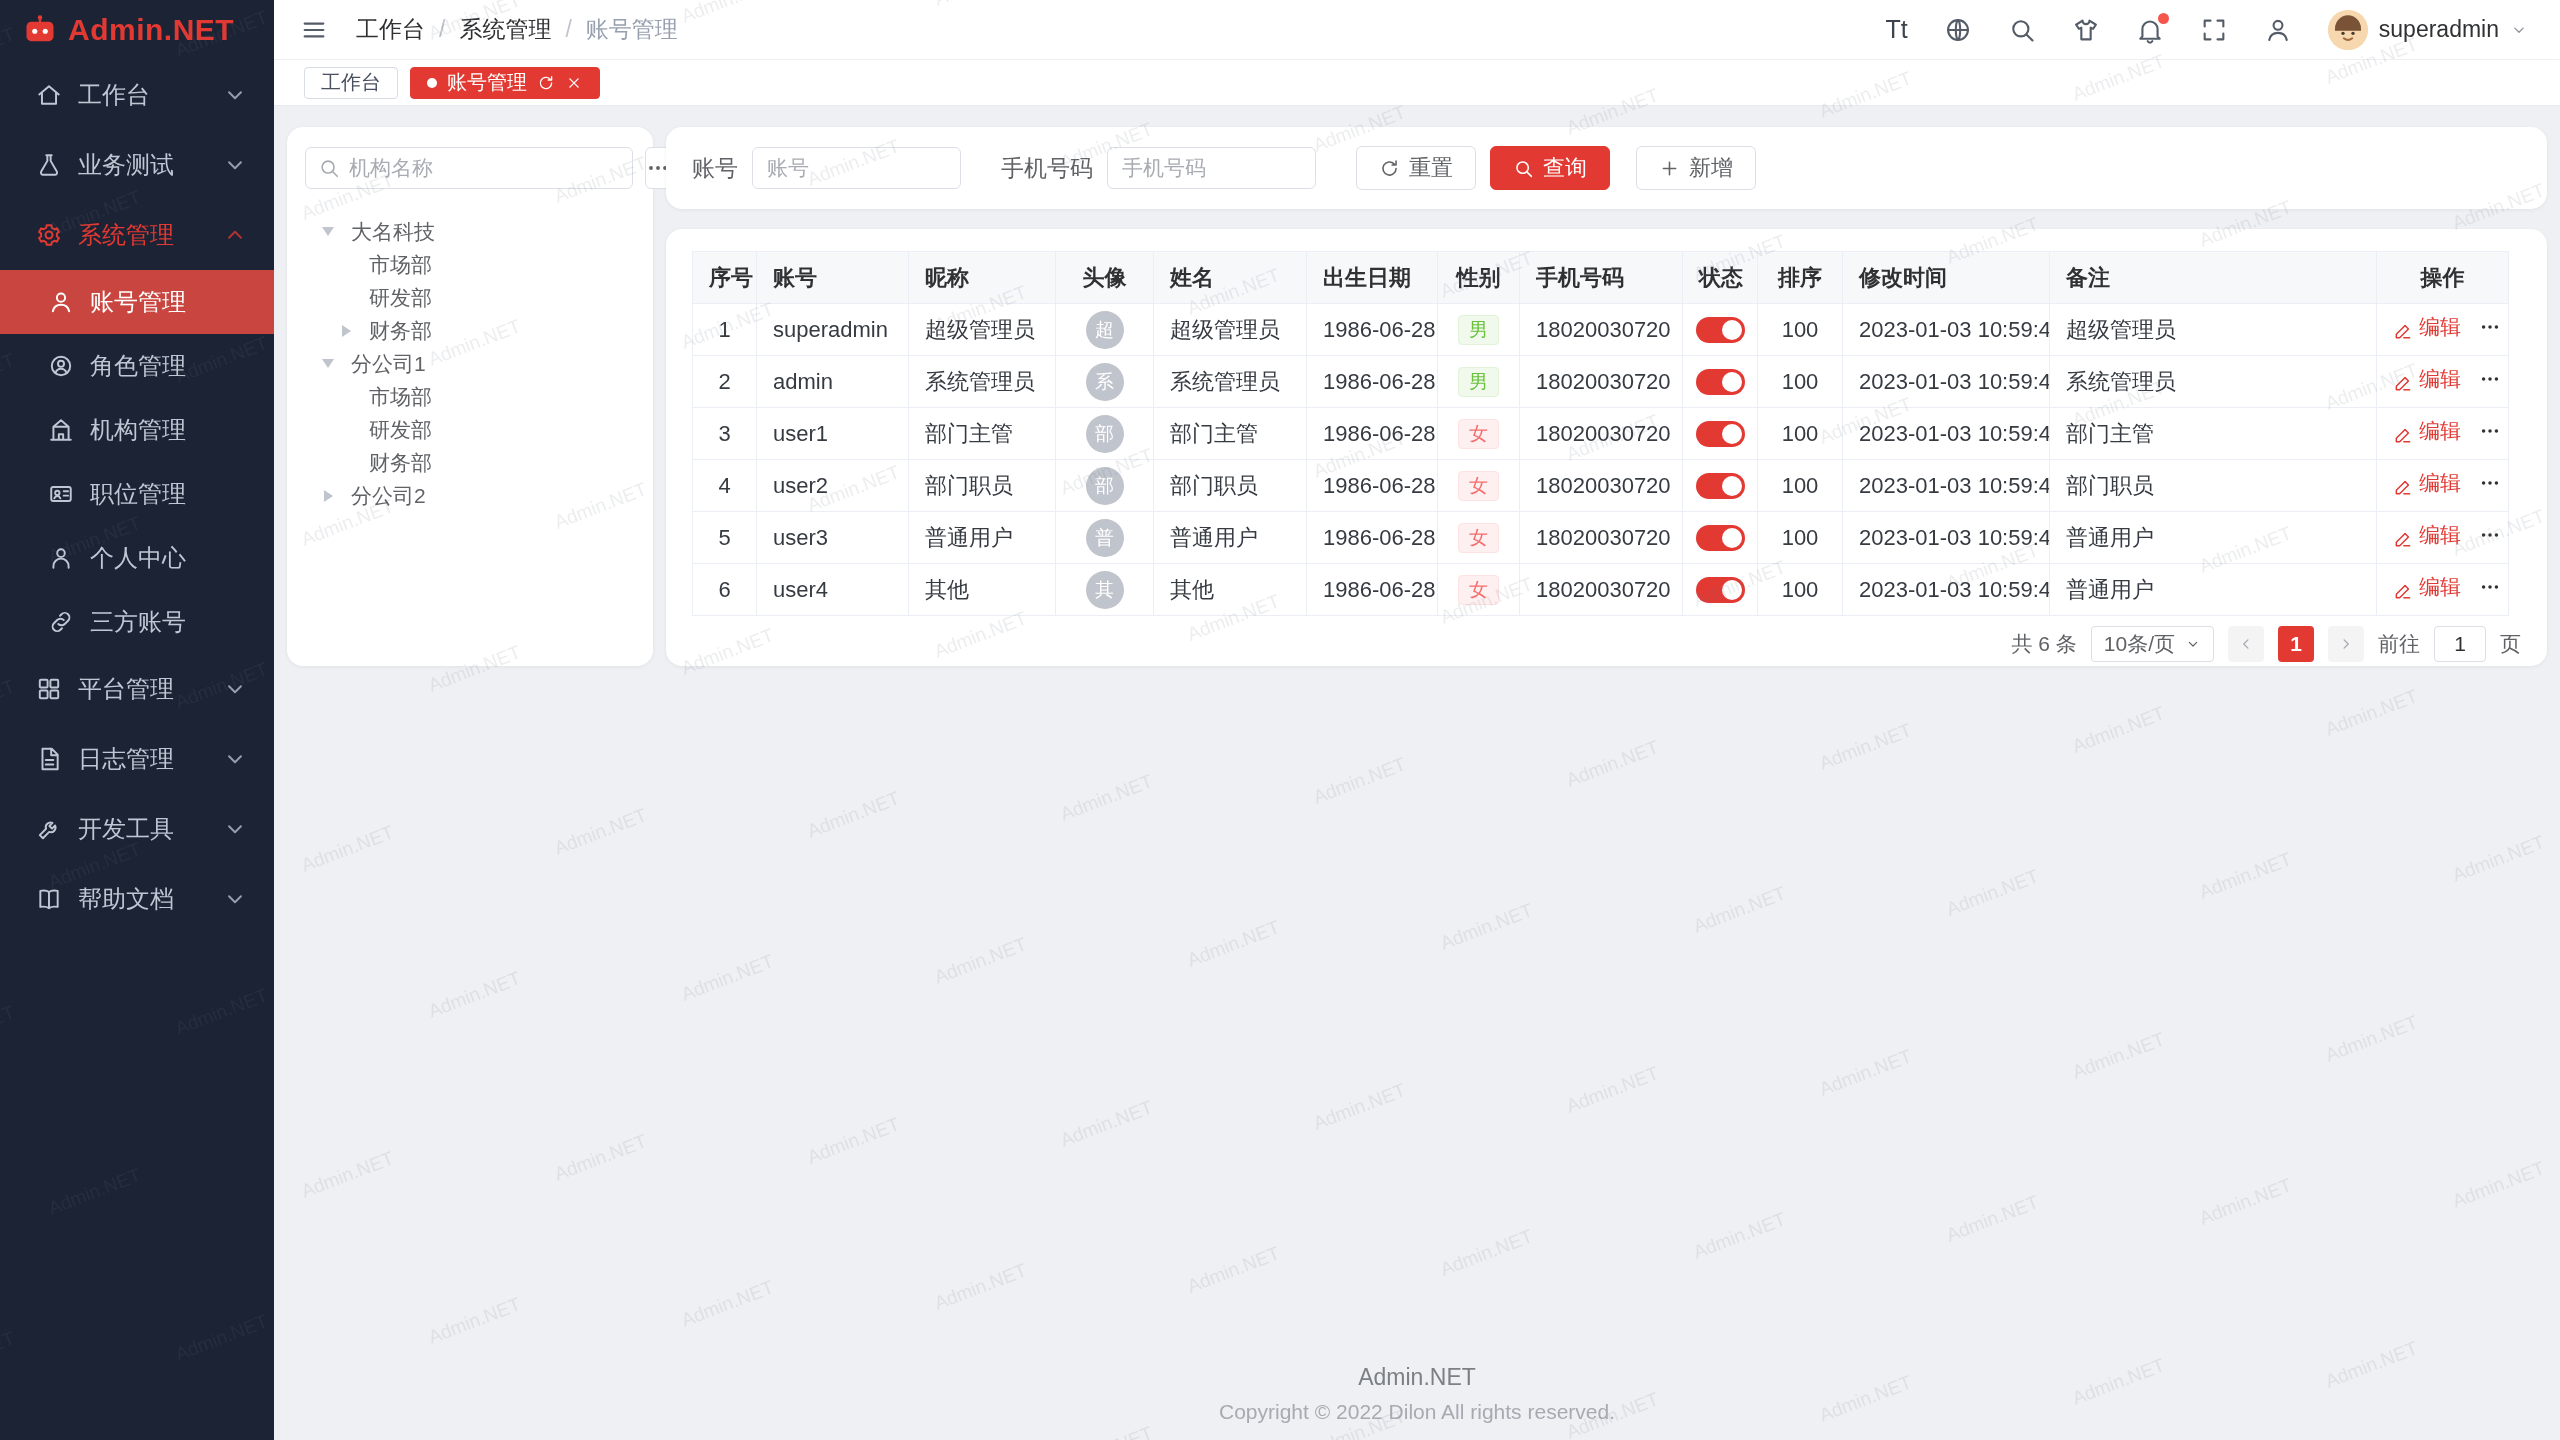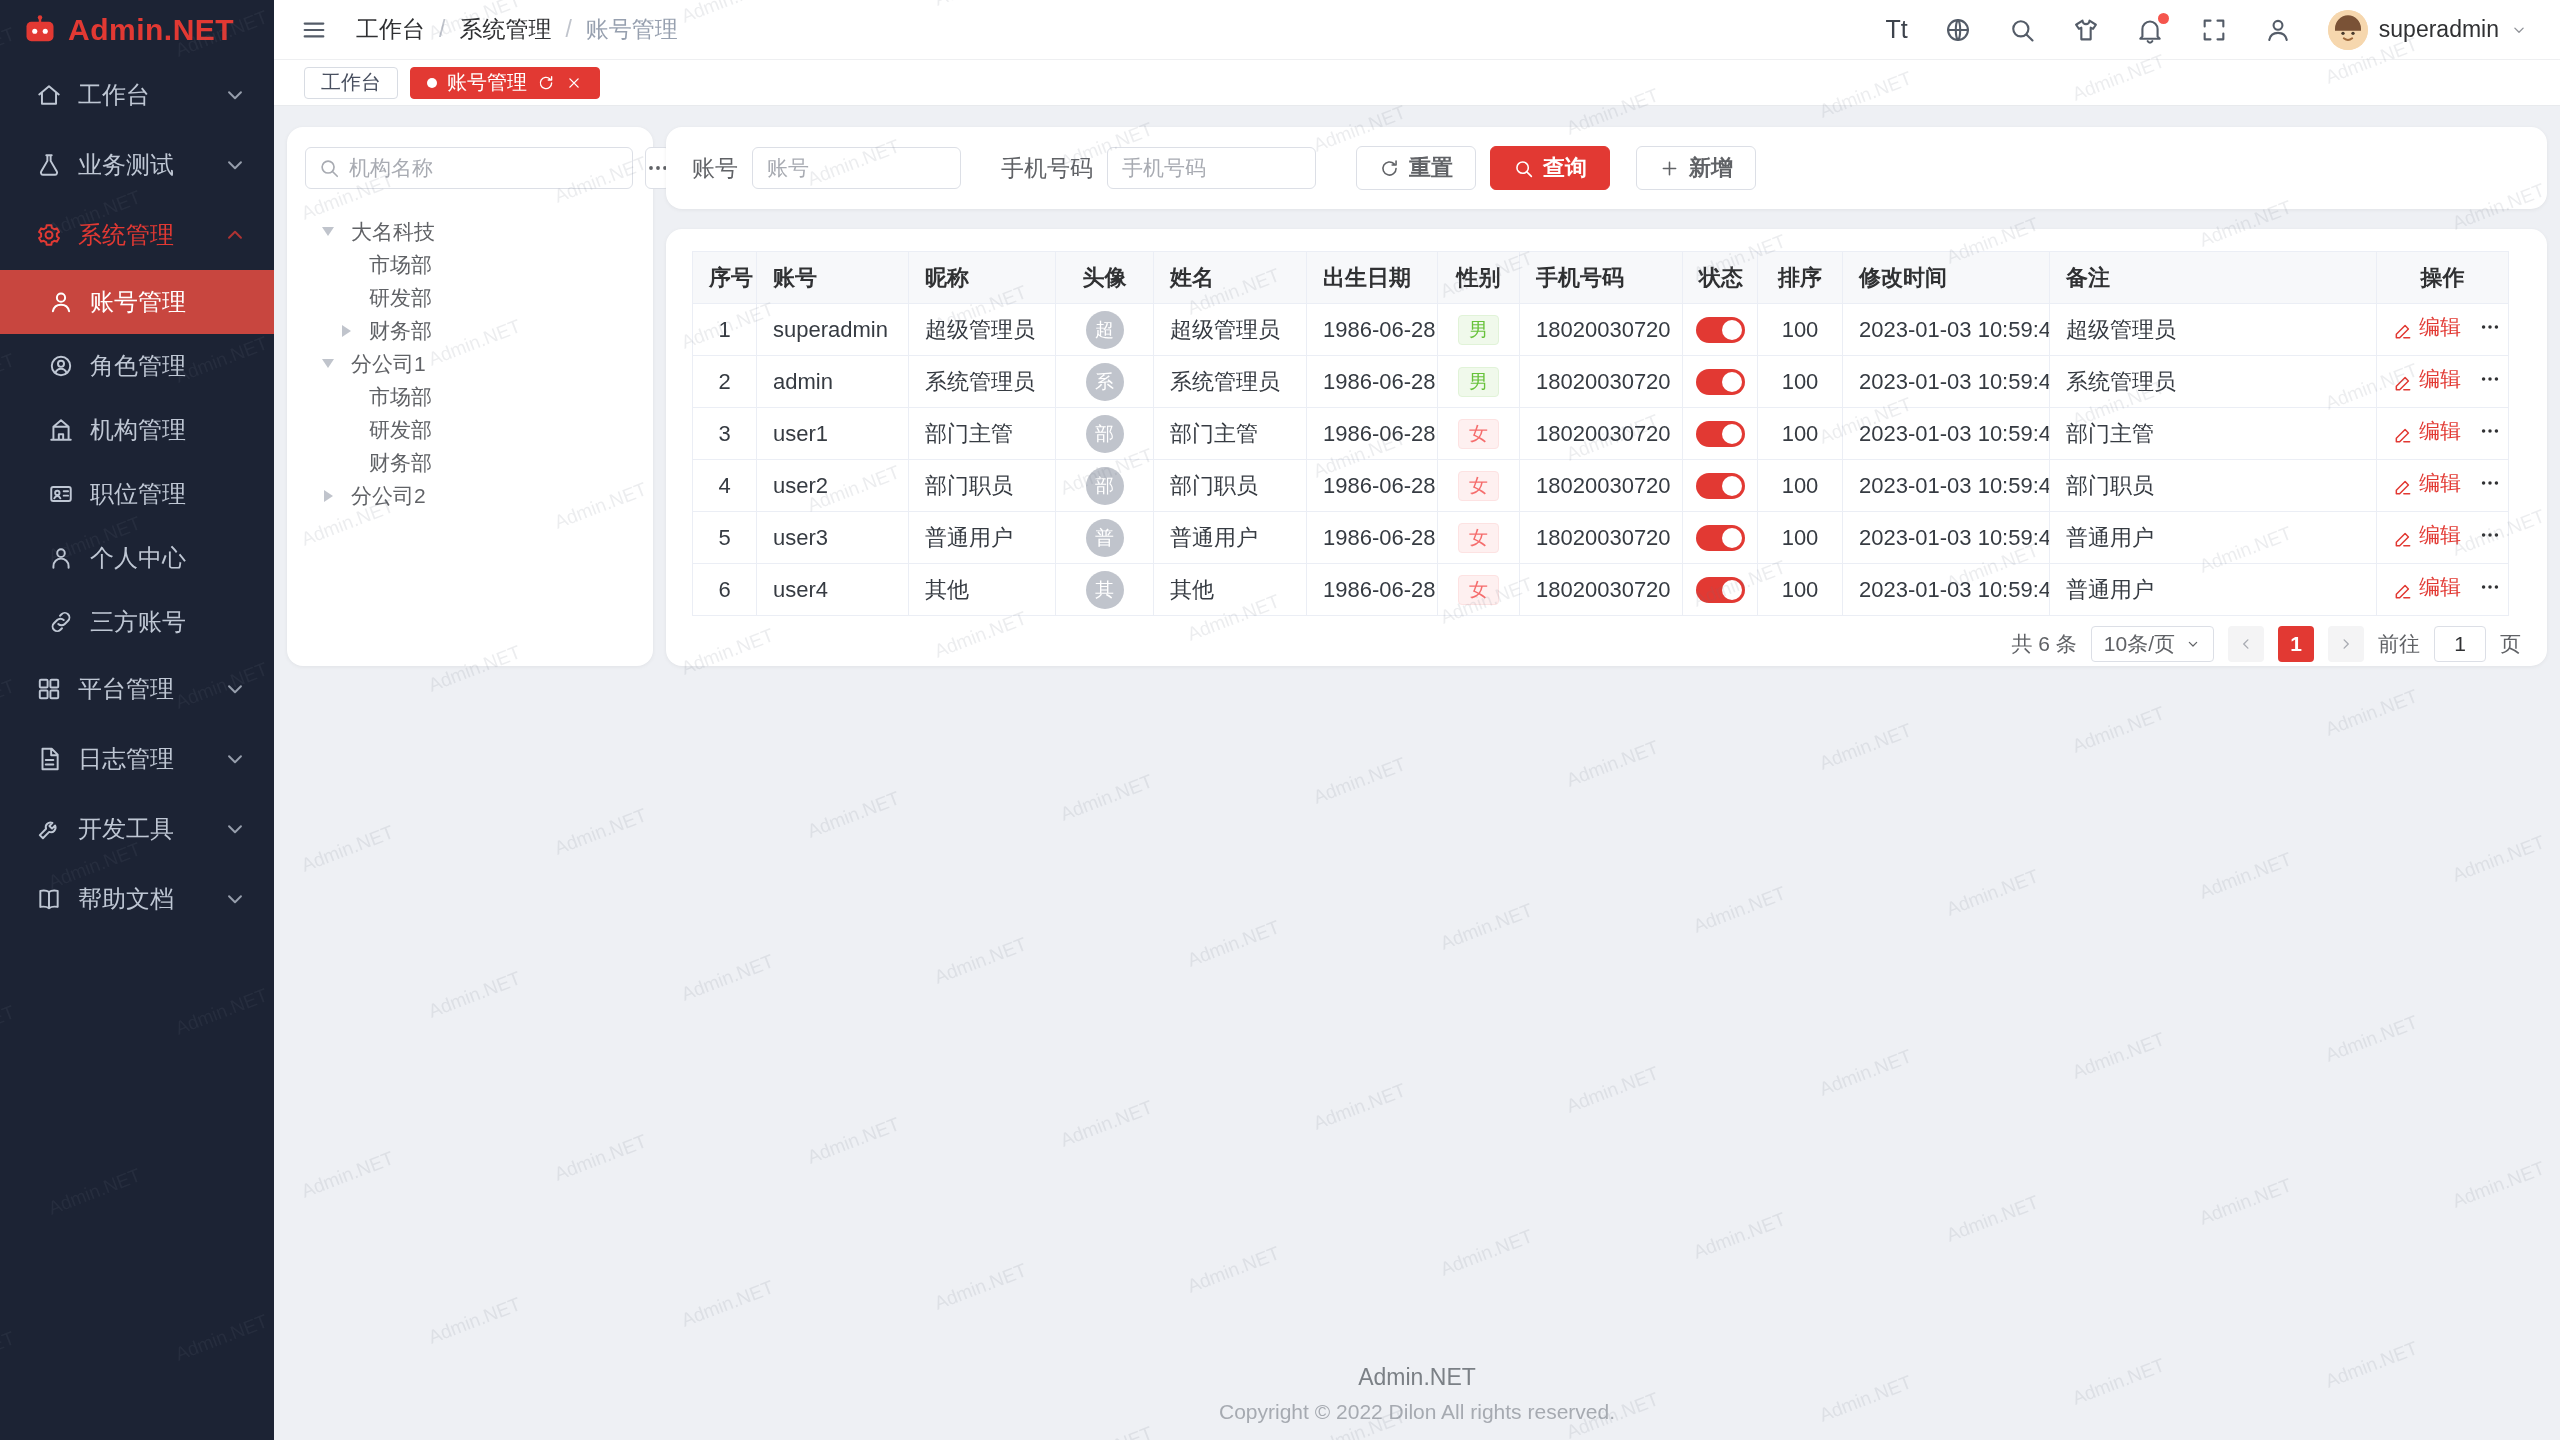--- a/index.html
+++ b/index.html
@@ -107,21 +107,21 @@
   .filter-card { height:82px; display:flex; align-items:center; padding:0 26px;
                  font-size:23px; color:#606266; }
   .filter-card label { margin-right:14px; white-space:nowrap; }
   .f-input { width:209px; height:42px; border:1px solid var(--input-border); border-radius:6px;
              padding:0 14px; font-size:21px; color:#303133; outline:none; }
   .f-input::placeholder { color:var(--placeholder); }
   .ml  { margin-left:40px; }
   .ml2 { margin-left:26px; }
   .btn { height:44px; display:inline-flex; align-items:center; gap:9px; padding:0 22px;
          border-radius:6px; font-size:22px; cursor:pointer;
-         border:1px solid var(--input-border); background:#fff; color:#606266; white-space:nowrap;font-weight:bold; }
+         border:1px solid var(--input-border); background:#fff; color:#606266; white-space:nowrap; }
   .btn svg { width:21px; height:21px; }
   .btn.primary { background:var(--primary); border-color:var(--primary); color:#fff; margin-left:14px; }
 
   .table-card { height:437px; padding:22px 26px; }
   table.data-table { border-collapse:collapse; table-layout:fixed; width:1816px; font-size:22px; }
   .data-table th, .data-table td { border:1px solid var(--table-border); height:52px;
         padding:0 16px; text-align:left; white-space:nowrap; overflow:hidden; }
   .data-table th { background:#f7f8fa; color:#303133; font-weight:600; font-size:22px; }
   .data-table td { color:#363b42; }
   .data-table .center { text-align:center; }

